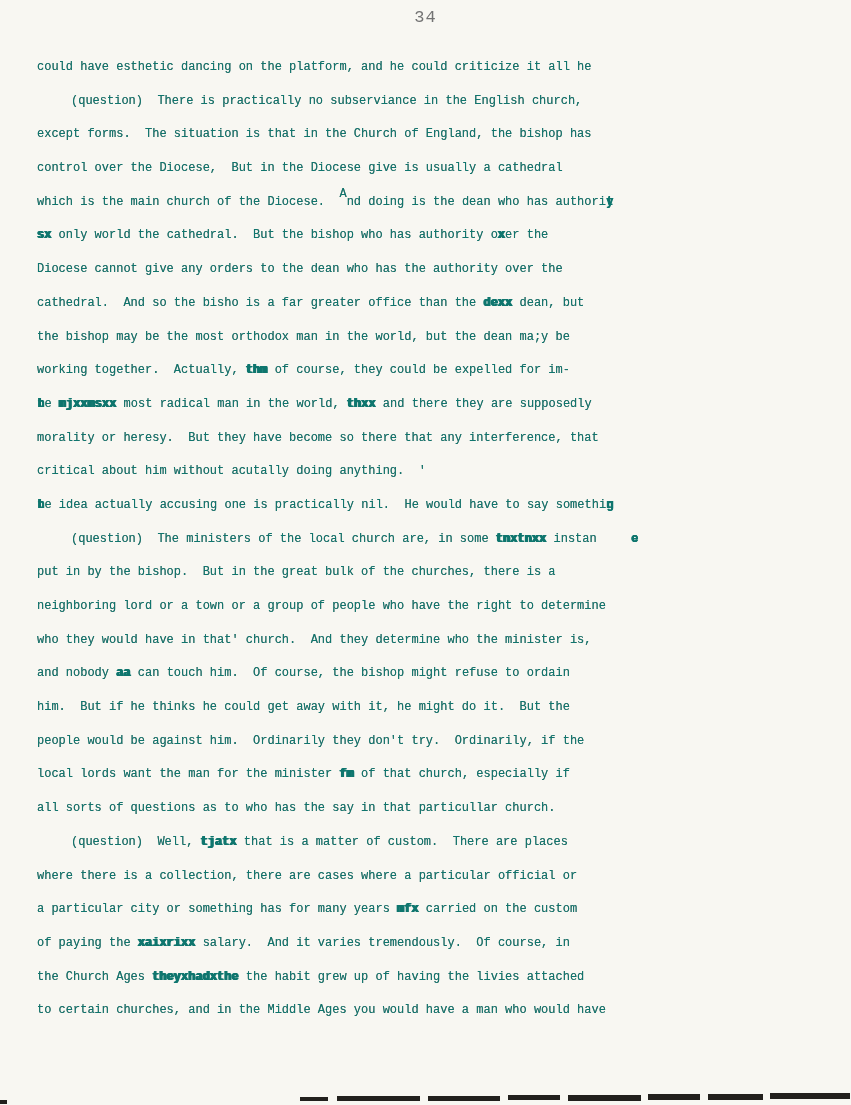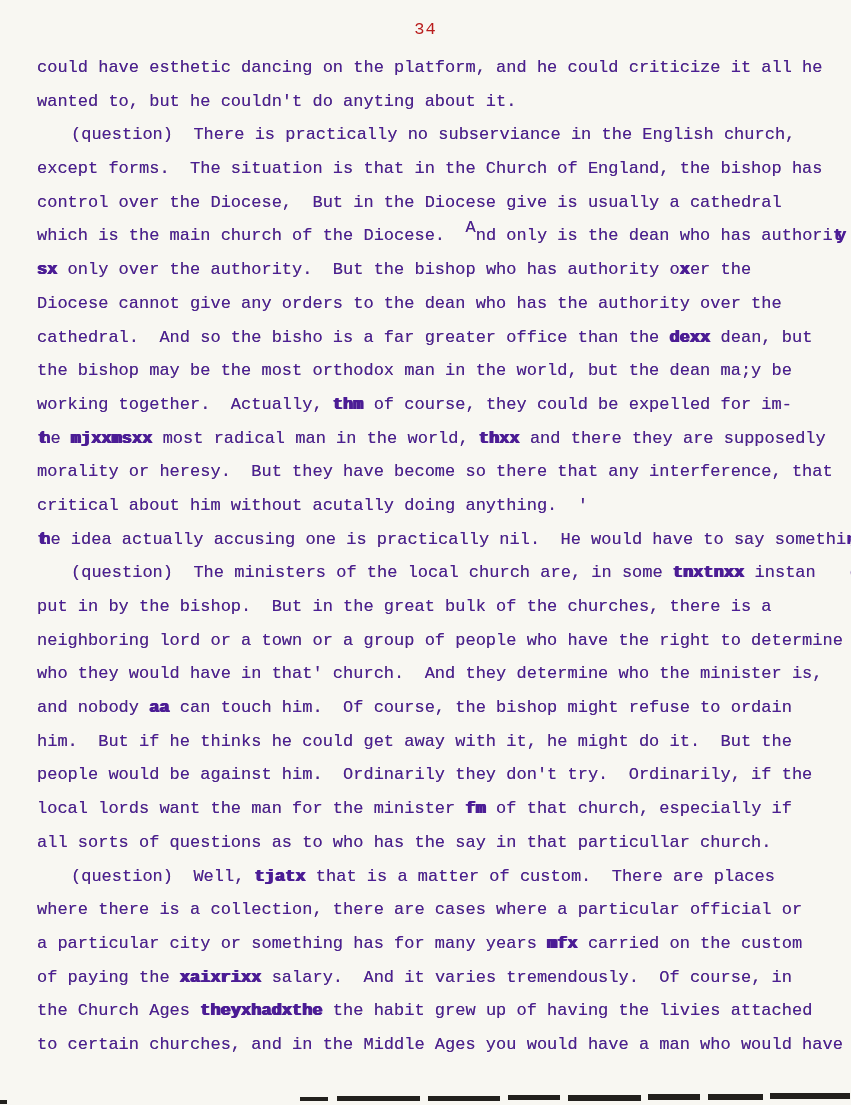--- a/index.html
+++ b/index.html
@@ -11,36 +11,36 @@
     position: relative;
     width: 851px;
     height: 1105px;
     background: #f8f7f2;
     overflow: hidden;
     font-family: "Liberation Mono", "DejaVu Sans Mono", monospace;
     color: #1a1a1a;
   }
   .pagenum {
     position: absolute;
-    top: 20px;
+    top: 8px;
     left: 0;
     width: 851px;
     text-align: center;
     font-size: 17px;
     letter-spacing: 1px;
-    color: #b91c1c;
+    color: #737373;
   }
   .text-block {
     position: absolute;
     left: 37px;
     top: 51px;
     width: 800px;
-    font-size: 17px;
+    font-size: 12px;
     line-height: 33.7px;
-    color: #4c1d95;
+    color: #0f766e;
     text-shadow: 0 0 0.4px rgba(20,20,20,0.55);
   }
   .line {
     white-space: pre;
     height: 33.7px;
   }
   .line.indent {
     text-indent: 34px;
   }
   
@@ -66,26 +66,25 @@
     background: #22201d;
   }
 </style>
 </head>
 <body>
 
 <div class="page">
   <div class="pagenum">34</div>
   <div class="text-block">
       <div class="line"><span>could have esthetic dancing on the platform, and he could criticize it all he</span></div>
-      <div class="line"><span>wanted to, but he couldn't do anyting about it.</span></div>
       <div class="line indent"><span>(question)  There is practically no subserviance in the English church,</span></div>
       <div class="line"><span>except forms.  The situation is that in the Church of England, the bishop has</span></div>
       <div class="line"><span>control over the Diocese,  But in the Diocese give is usually a cathedral</span></div>
-      <div class="line"><span>which is the main church of the Diocese.  </span><span class="sup">A</span><span>nd only is the dean who has authori</span><span class="sq">ty</span></div>
-      <div class="line"><span class="x">sx</span><span> only over the authority.  But the bishop who has authority o</span><span class="x">x</span><span>er the</span></div>
+      <div class="line"><span>which is the main church of the Diocese.  </span><span class="sup">A</span><span>nd doing is the dean who has authori</span><span class="sq">ty</span></div>
+      <div class="line"><span class="x">sx</span><span> only world the cathedral.  But the bishop who has authority o</span><span class="x">x</span><span>er the</span></div>
       <div class="line"><span>Diocese cannot give any orders to the dean who has the authority over the</span></div>
       <div class="line"><span>cathedral.  And so the bisho is a far greater office than the </span><span class="x">dexx</span><span> dean, but</span></div>
       <div class="line"><span>the bishop may be the most orthodox man in the world, but the dean ma;y be</span></div>
       <div class="line"><span>working together.  Actually, </span><span class="x">thm</span><span> of course, they could be expelled for im-</span></div>
       <div class="line"><span class="sq">th</span><span>e </span><span class="x">mjxxmsxx</span><span> most radical man in the world, </span><span class="x">thxx</span><span> and there they are supposedly</span></div>
       <div class="line"><span>morality or heresy.  But they have become so there that any interference, that</span></div>
       <div class="line"><span>critical about him without acutally doing anything.  '</span></div>
       <div class="line"><span class="sq">th</span><span>e idea actually accusing one is practically nil.  He would have to say somethi</span><span class="sq">ng</span></div>
       <div class="line indent"><span>(question)  The ministers of the local church are, in some </span><span class="x">tnxtnxx</span><span> instan</span><span class="sq">ce</span></div>
       <div class="line"><span>put in by the bishop.  But in the great bulk of the churches, there is a</span></div>

